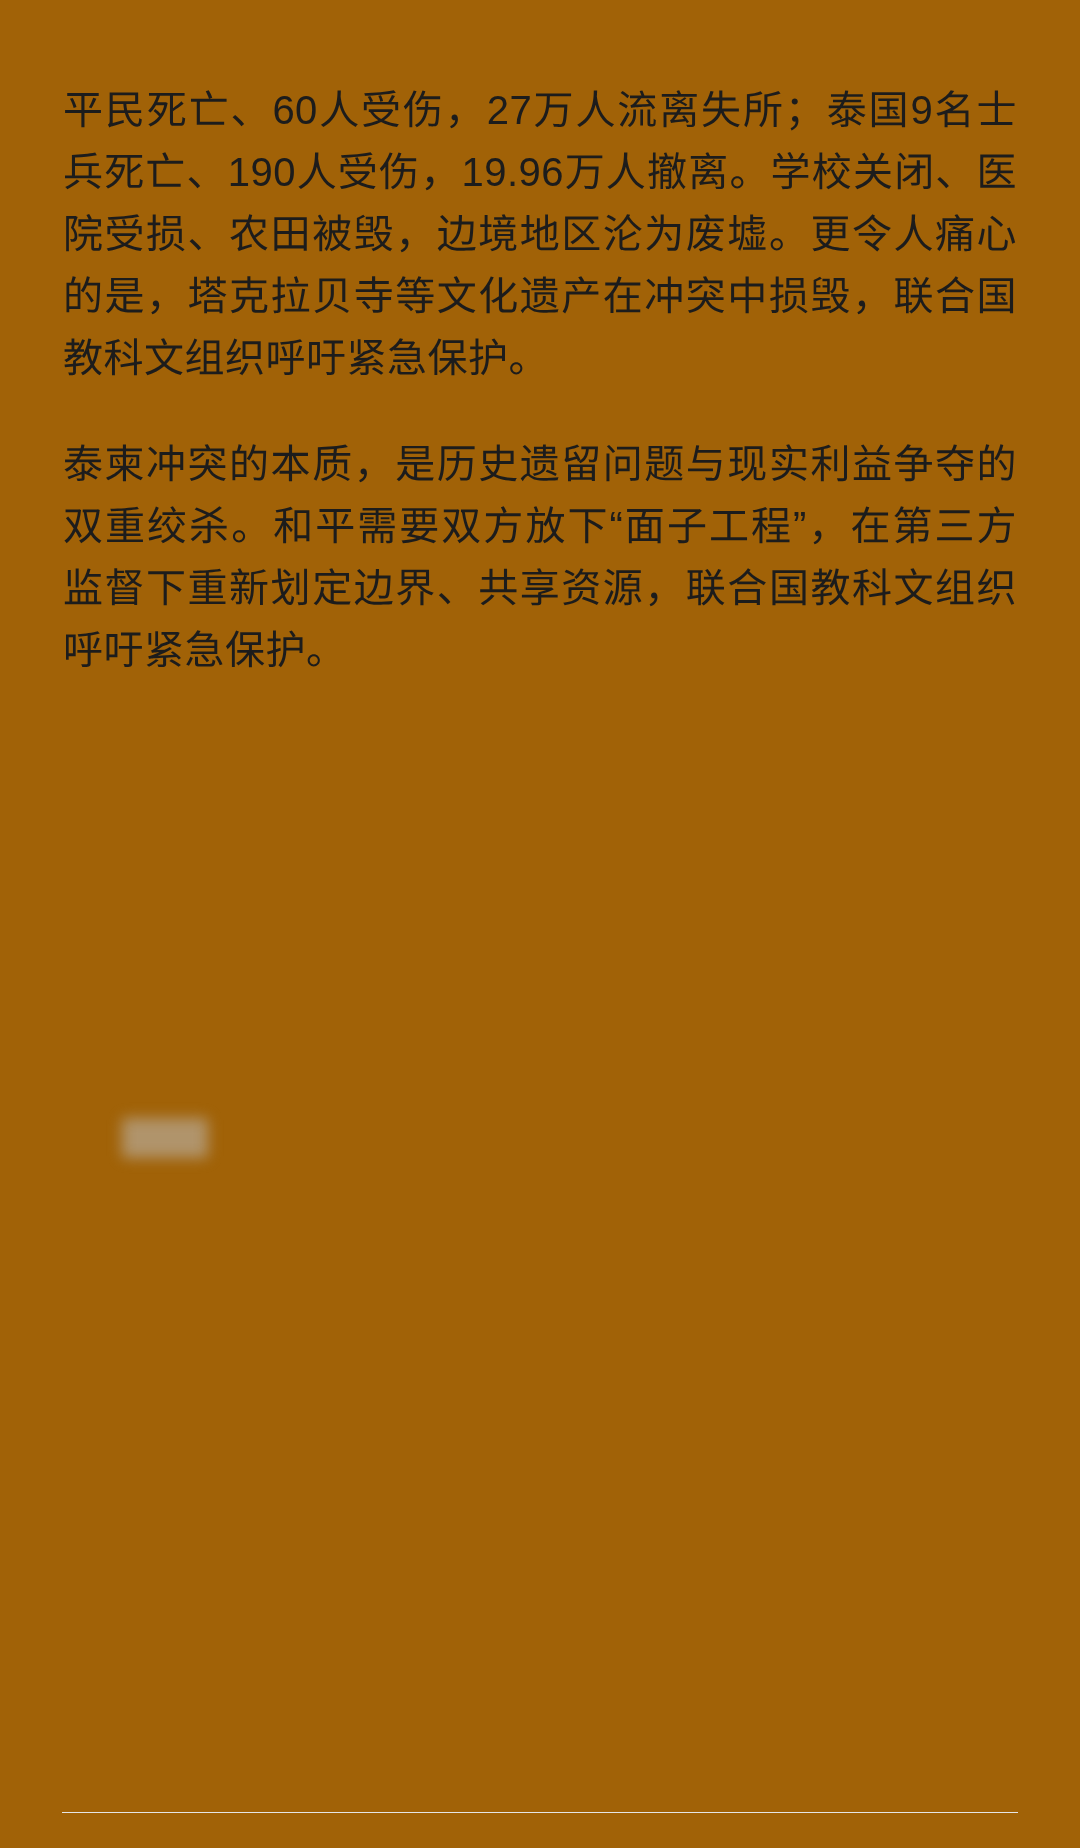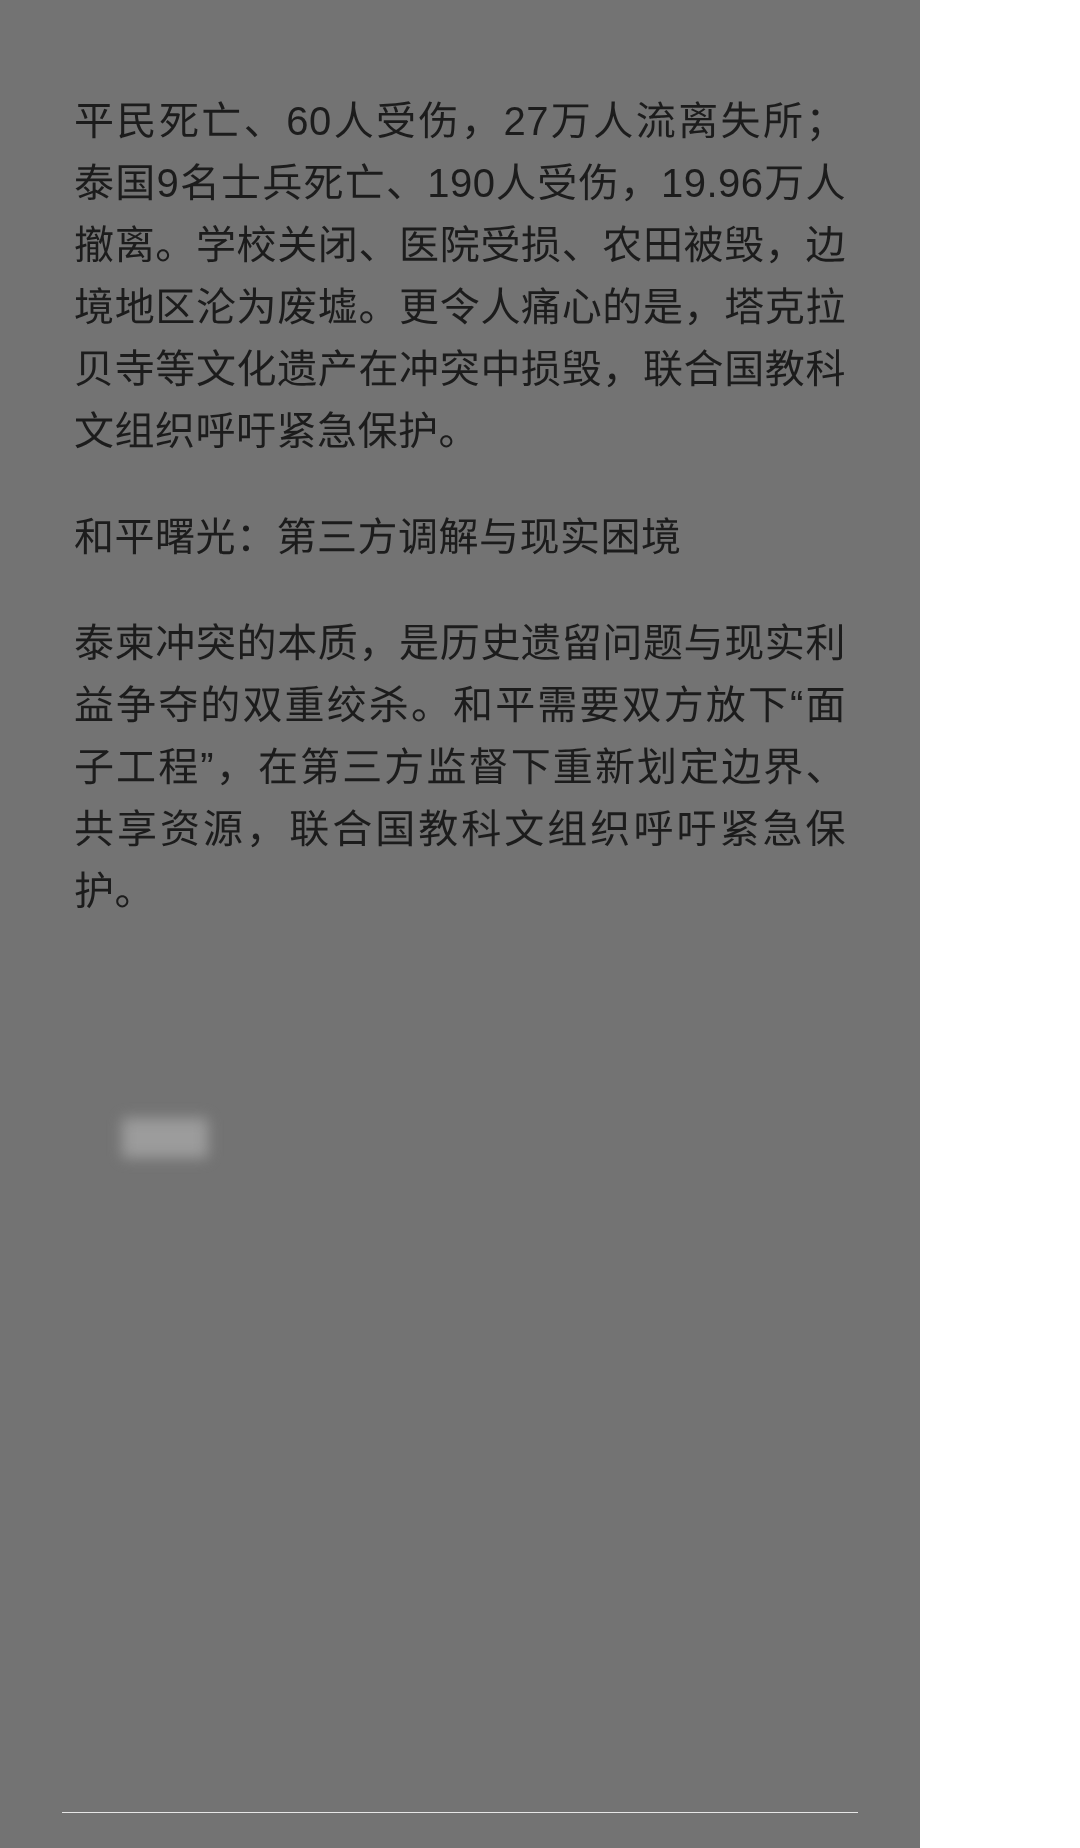--- a/index.html
+++ b/index.html
@@ -10,25 +10,25 @@
   }
   body {
     width: 1080px;
     min-height: 1848px;
     font-family: "Liberation Sans", "DejaVu Sans", sans-serif;
     color: #1a1a1a;
     -webkit-font-smoothing: antialiased;
   }
   .page {
     position: relative;
-    width: 920px;
+    width: 1080px;
     min-height: 1848px;
-    background: #737373;
+    background: #a16207;
     box-sizing: border-box;
-    padding: 12px;
+    padding: 1px;
     overflow: hidden;
   }
   .article {
     padding: 78px 62px 0 62px;
   }
   .para {
     font-size: 40px;
     line-height: 62px;
     letter-spacing: 0.5px;
     color: #1c1c1c;
@@ -74,21 +74,20 @@
 </style>
 </head>
 <body>
 
 <div class="page">
 
   <div class="article">
 
     <p class="para">平民死亡、60人受伤，27万人流离失所；泰国9名士兵死亡、190人受伤，19.96万人撤离。学校关闭、医院受损、农田被毁，边境地区沦为废墟。更令人痛心的是，塔克拉贝寺等文化遗产在冲突中损毁，联合国教科文组织呼吁紧急保护。</p>
 
-    <p class="subhead">和平曙光：第三方调解与现实困境</p>
 
 
     <p class="para">泰柬冲突的本质，是历史遗留问题与现实利益争夺的双重绞杀。和平需要双方放下“面子工程”，在第三方监督下重新划定边界、共享资源，联合国教科文组织呼吁紧急保护。</p>
 
   </div>
 
   <div class="blur-mark"></div>
 
   <div class="spacer"></div>
 

